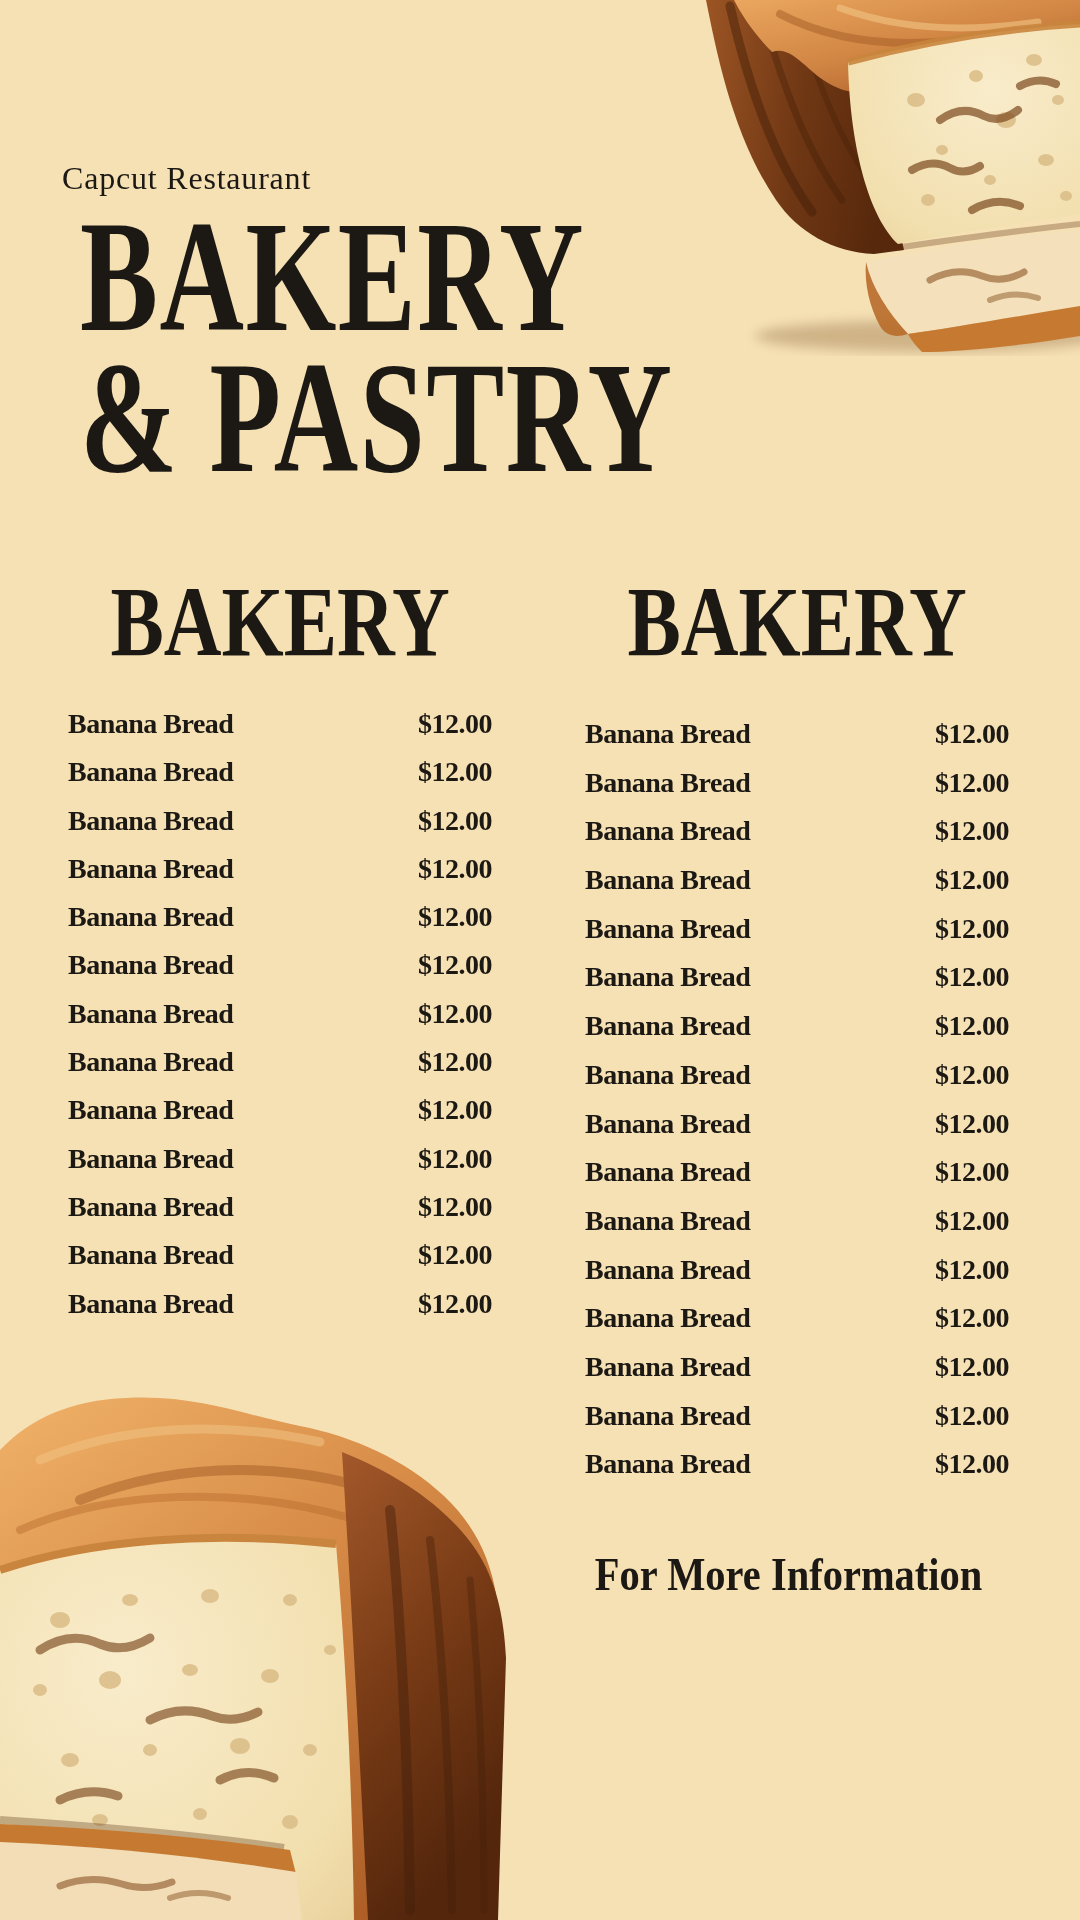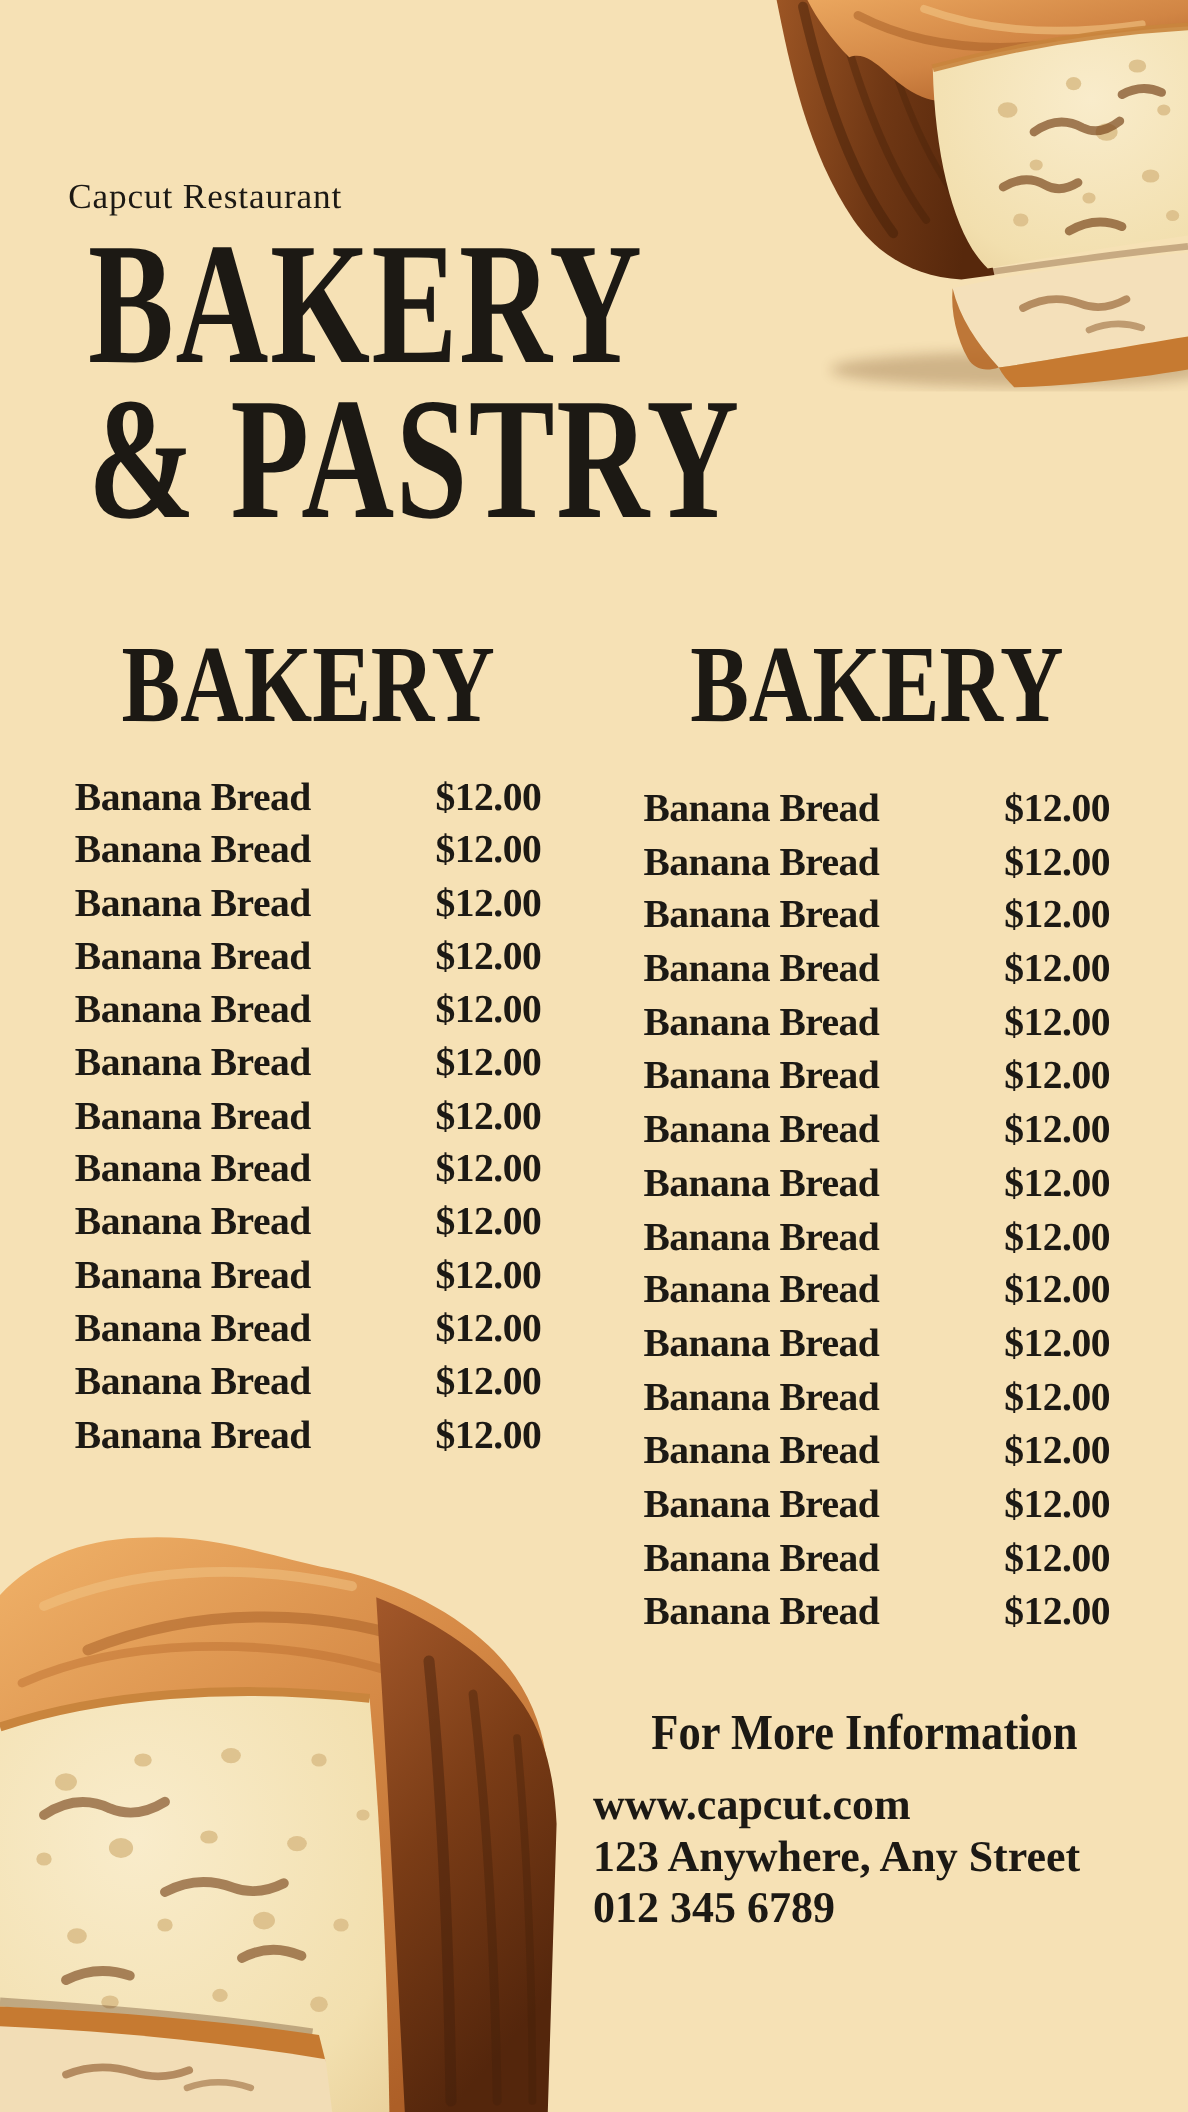--- a/index.html
+++ b/index.html
@@ -23,26 +23,26 @@
   .menu-col.right { left:585px; }
   .col-heading {
     font-size:100px; font-weight:700; line-height:100px; text-align:center;
     transform:scaleX(.8); transform-origin:center top; white-space:nowrap;
   }
   .item-list { position:absolute; left:0; width:100%; }
   .menu-col.left  .item-list { top:128px; }
   .menu-col.right .item-list { top:138px; }
   .menu-row {
     display:flex; justify-content:space-between; align-items:baseline;
-    font-size:36px; font-weight:700; letter-spacing:-0.5px;
+    font-size:28px; font-weight:700; letter-spacing:-0.5px;
   }
   .menu-col.left  .menu-row { height:48.3px; line-height:48.3px; }
   .menu-col.right .menu-row { height:48.7px; line-height:48.7px; }
   .footer {
-    position:absolute; right:98px; top:1546px; 
+    position:absolute; right:98px; top:1546px; text-align:right;
   }
   .footer-heading {
     font-size:46px; font-weight:700; line-height:58px; white-space:nowrap;
     transform:scaleX(.88); transform-origin:right center;
   }
   .footer-lines { margin-top:14px; font-size:40px; font-weight:600; line-height:46.5px; }
   .bread-tr { position:absolute; top:0; right:0; width:390px; height:356px; }
   .bread-bl { position:absolute; left:0; bottom:0; width:515px; height:530px; }
   svg { display:block; width:100%; height:100%; }
 </style>
@@ -208,25 +208,20 @@
 
       <div class="menu-row">
         <span>Banana Bread</span>
         <span>$12.00</span>
       </div>
     </div>
 </div>
 
 <div class="footer">
   <div class="footer-heading">For More Information</div>
-  <div class="footer-lines">
-    <div>www.capcut.com</div>
-    <div>123 Anywhere, Any Street</div>
-    <div>012 345 6789</div>
-  </div>
 </div>
 
 <div class="bread-tr" role="img" aria-label="Sliced banana bread loaf photo">
   <svg viewBox="0 0 390 356">
     <defs>
       <linearGradient id="trSide" x1="0" y1="0" x2="1" y2="0.2">
         <stop offset="0" stop-color="#9c5524"></stop>
           <stop offset="0.55" stop-color="#6f3714"></stop>
           <stop offset="1" stop-color="#57280c"></stop>
       </linearGradient>

